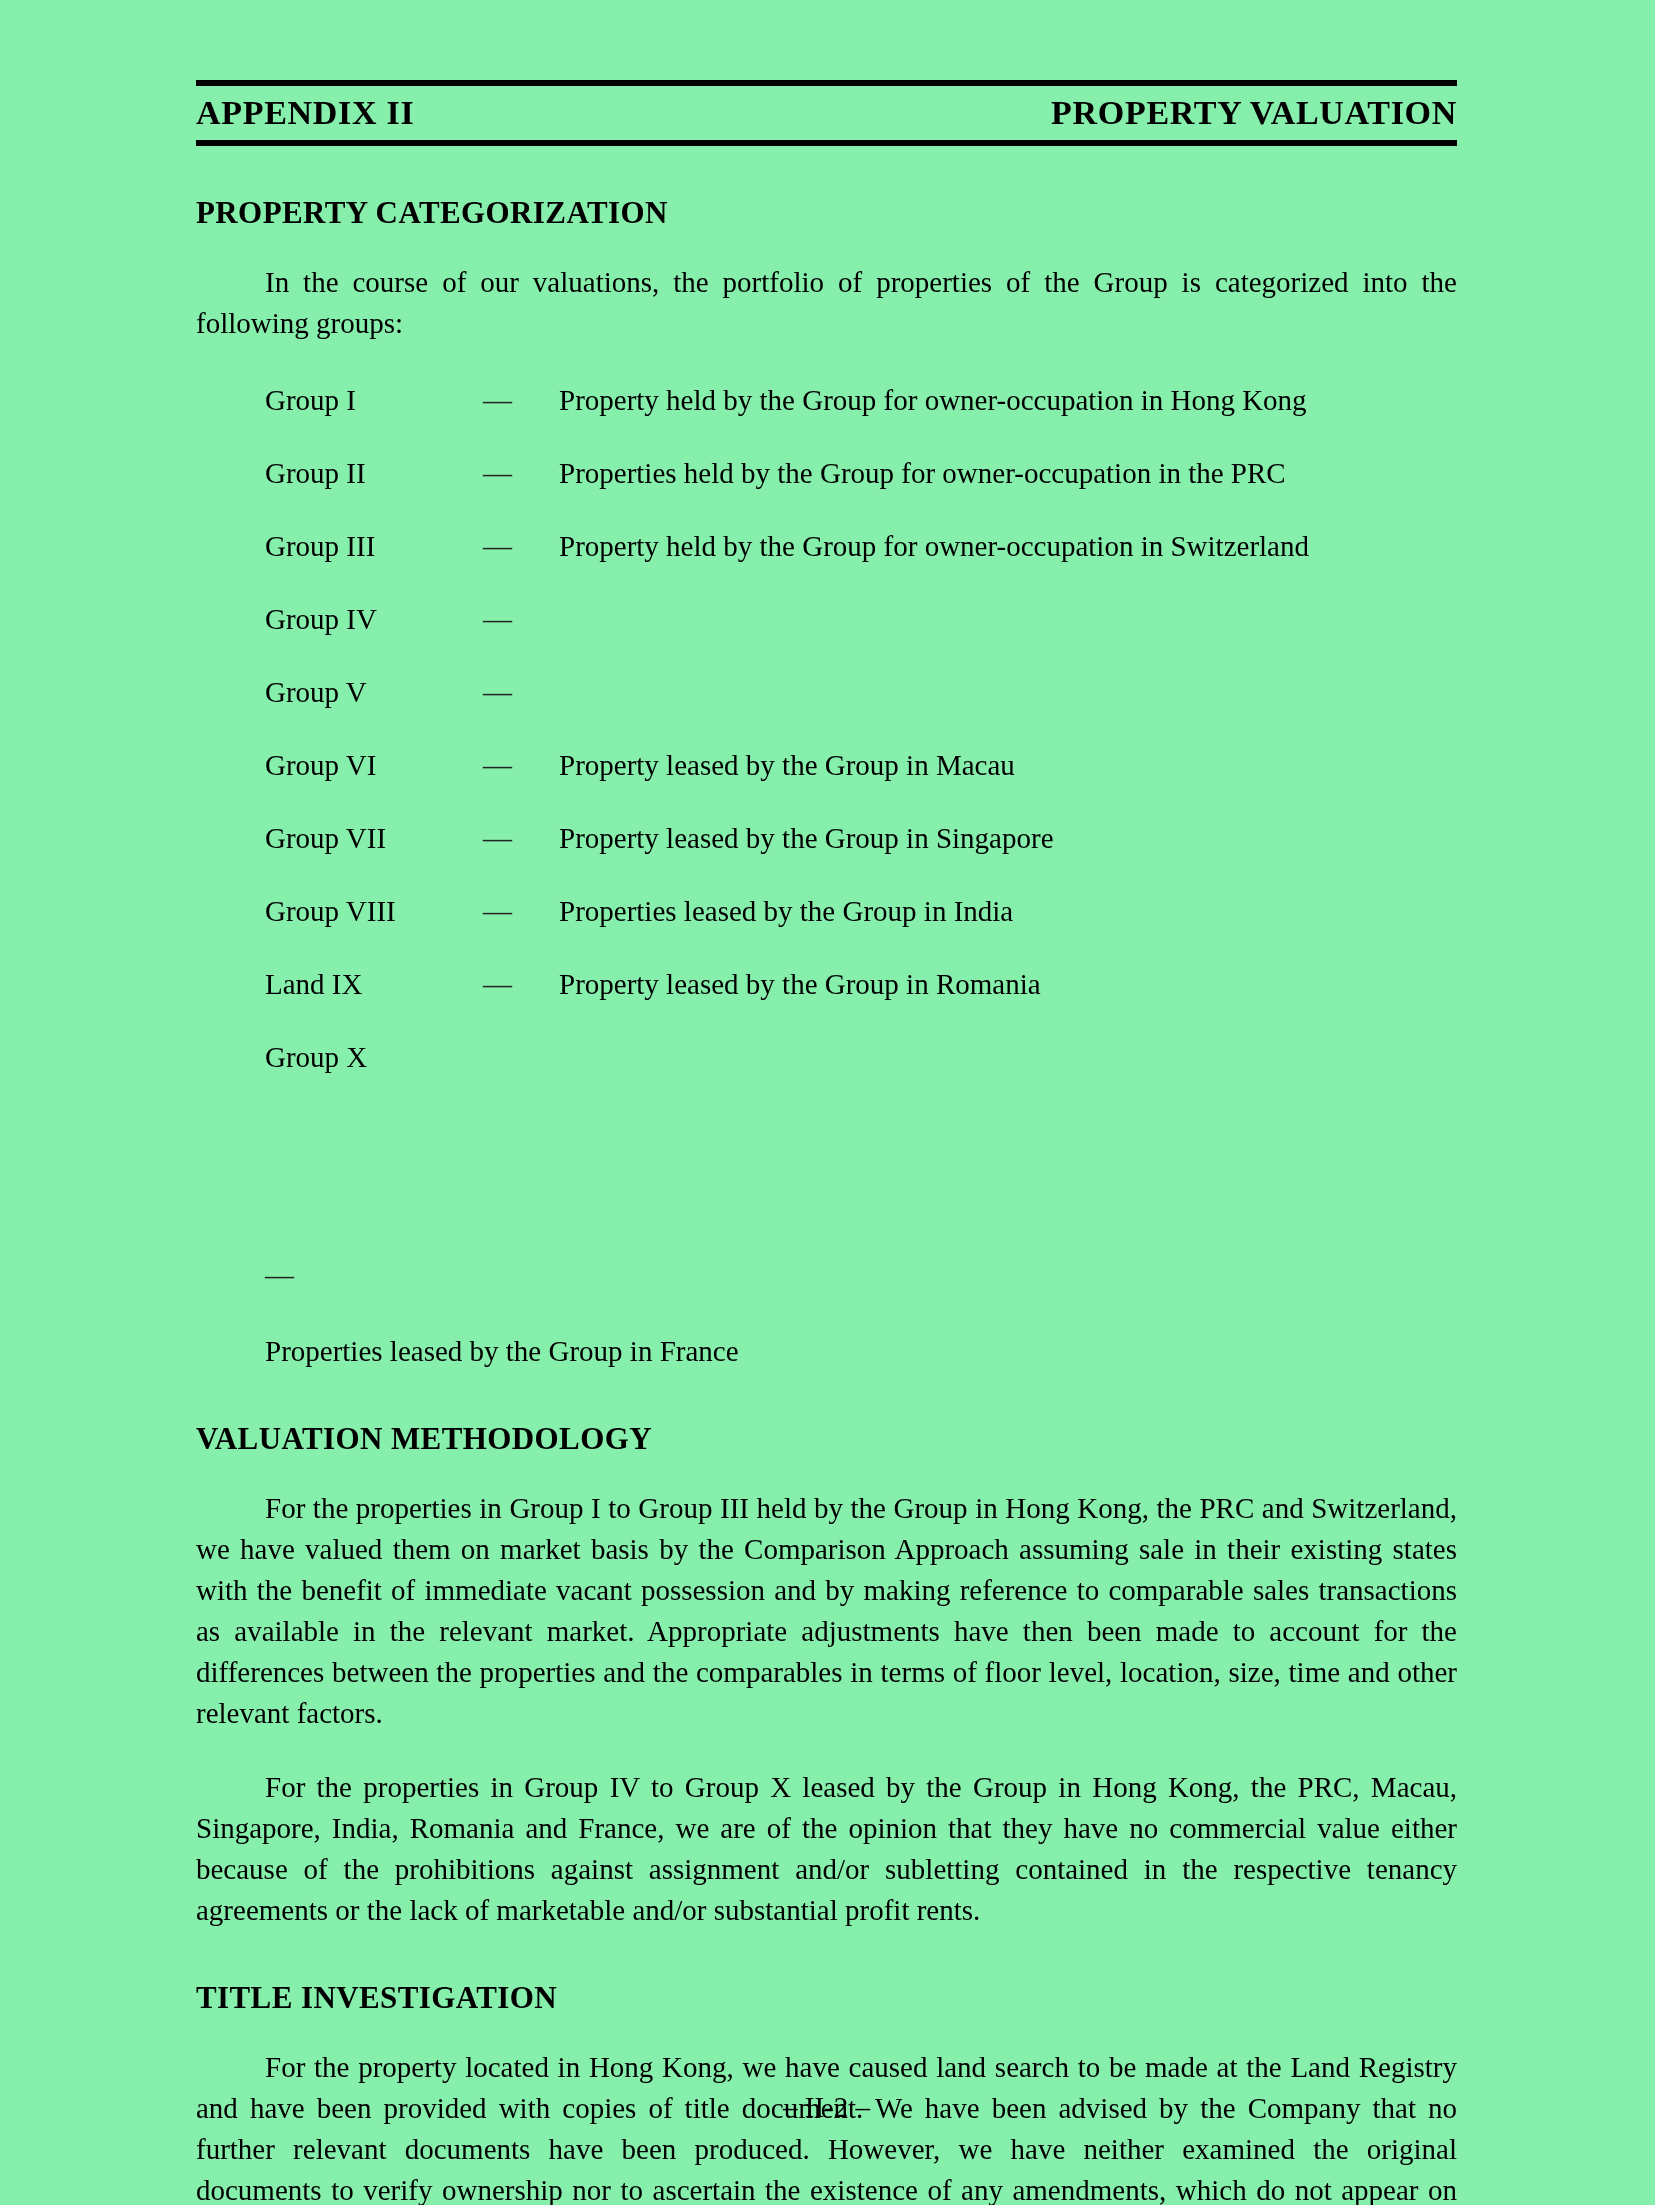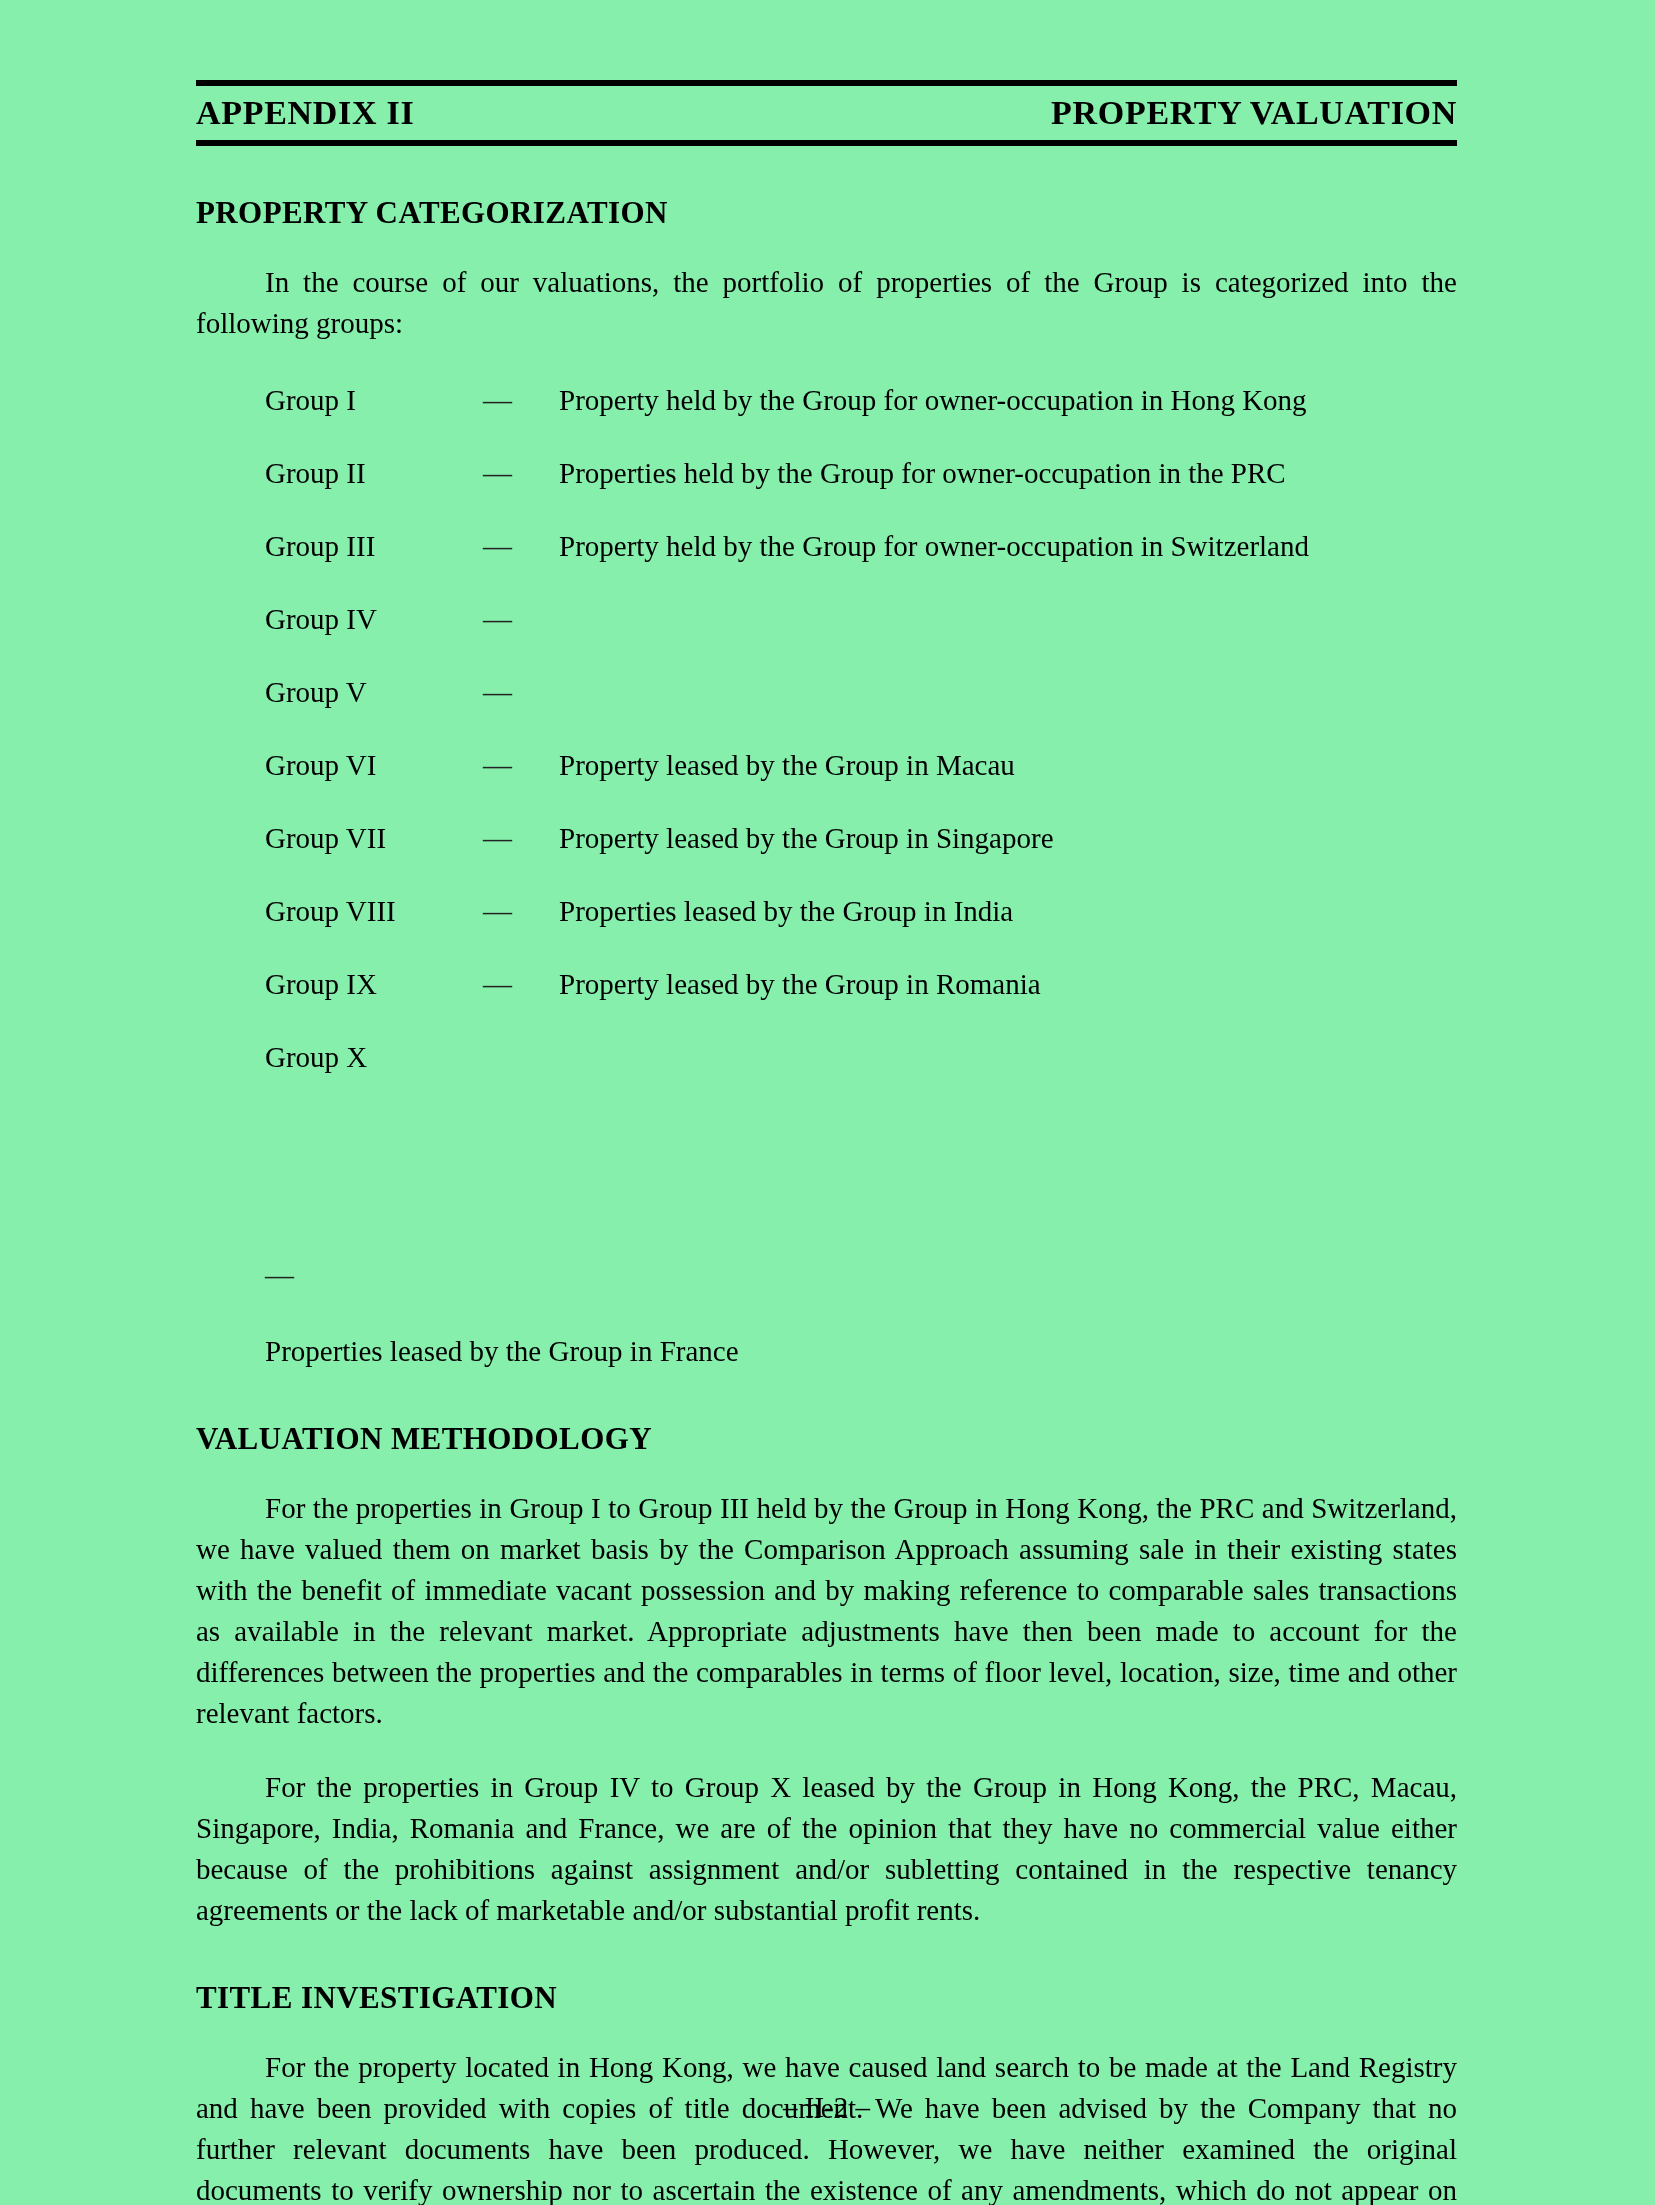--- a/index.html
+++ b/index.html
@@ -141,21 +141,21 @@
         <span class="g-desc">Property leased by the Group in Singapore</span>
       </div>
 
       <div class="group-row">
         <span class="g-label">Group VIII</span>
         <span class="g-dash">—</span>
         <span class="g-desc">Properties leased by the Group in India</span>
       </div>
 
       <div class="group-row">
-        <span class="g-label">Group IX</span>
+        <span class="g-label">Land IX</span>
         <span class="g-dash">—</span>
         <span class="g-desc">Property leased by the Group in Romania</span>
       </div>
 
       <div class="group-row">
         <span class="g-label">Group X</span>
         <span class="g-dash">—</span>
         <span class="g-desc">Properties leased by the Group in France</span>
       </div>
 

